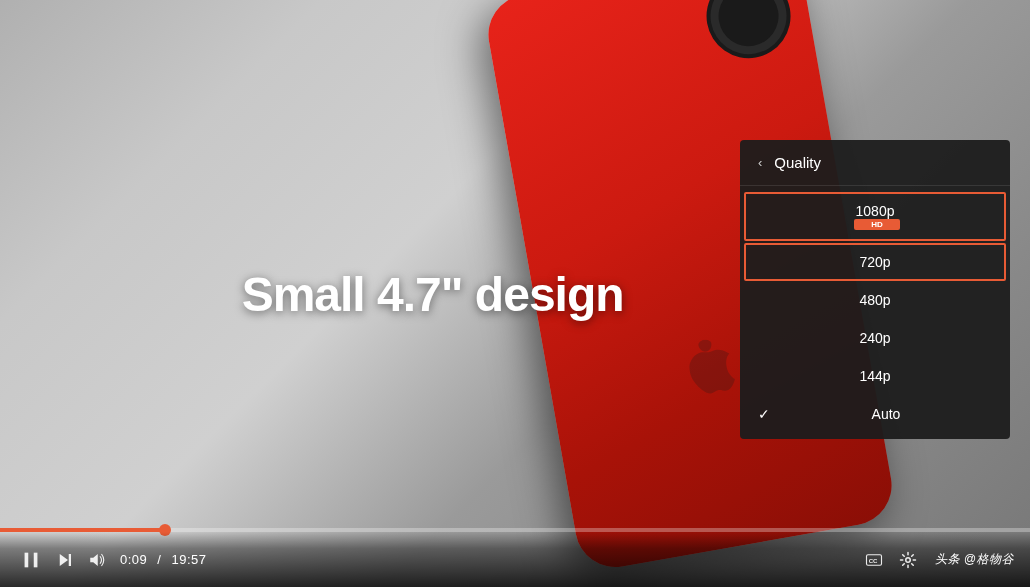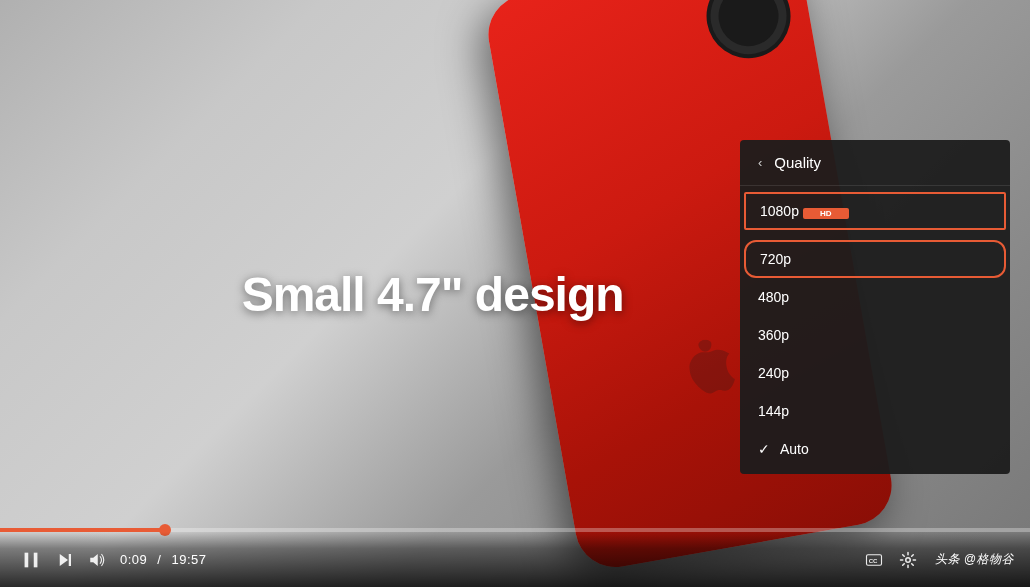--- a/index.html
+++ b/index.html
@@ -92,26 +92,27 @@
       font-size: 13px;
       color: #ccc;
     }
 
     .quality-options {
       padding: 6px 0;
     }
 
     .quality-option {
       display: flex;
-      align-items: flex-end;
+      align-items: center;
       padding: 11px 18px;
       color: white;
       font-size: 14px;
       cursor: pointer;
       position: relative;
+      flex-direction: column;
     }
 
     .quality-option.highlighted {
       border: 2px solid #e85b35;
       margin: 0 4px;
       padding: 9px 14px;
       border-radius: 2px;
     }
 
     .quality-option .hd-badge {
@@ -244,31 +245,28 @@
       <span>Quality</span>
     </div>
 
     <div class="quality-options">
 
       <div class="quality-option highlighted">
         <span>1080p</span>
         <span class="hd-badge">HD</span>
       </div>
 
-      <div class="quality-option highlighted" style="margin-top:10px;border-radius:12px;">
+      <div class="quality-option highlighted" style="margin-top:2px;">
         <span>720p</span>
       </div>
 
       <div class="quality-option">
         <span>480p</span>
       </div>
 
-      <div class="quality-option">
-        <span>360p</span>
-      </div>
 
       <div class="quality-option">
         <span>240p</span>
       </div>
 
       <div class="quality-option">
         <span>144p</span>
       </div>
 
       <div class="quality-option has-check">

